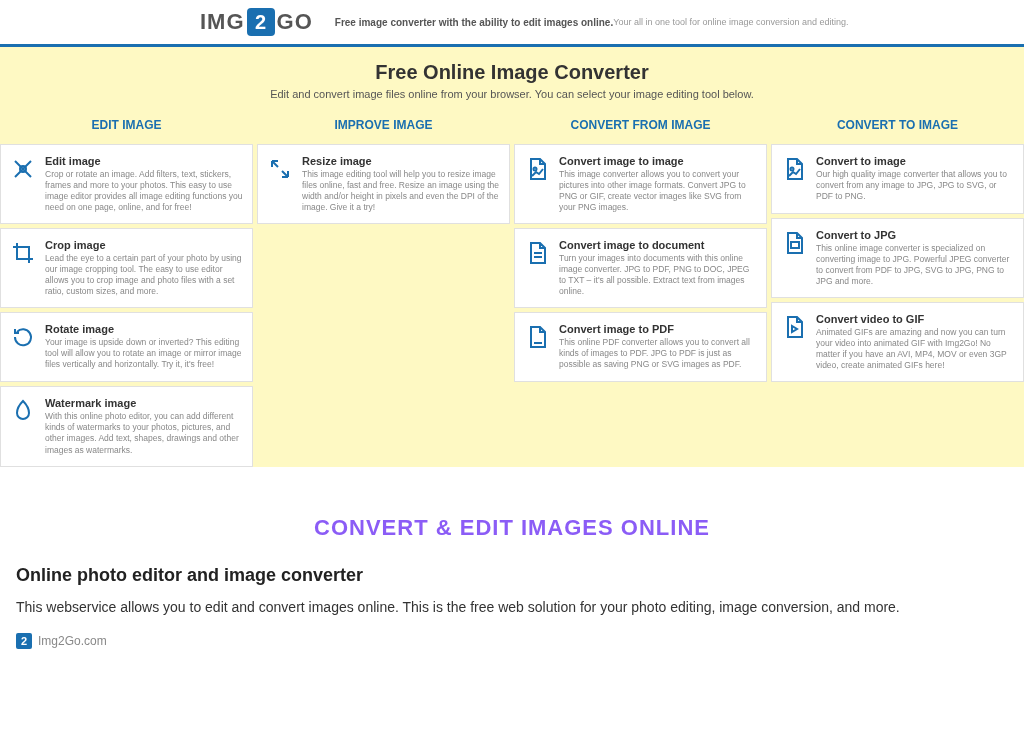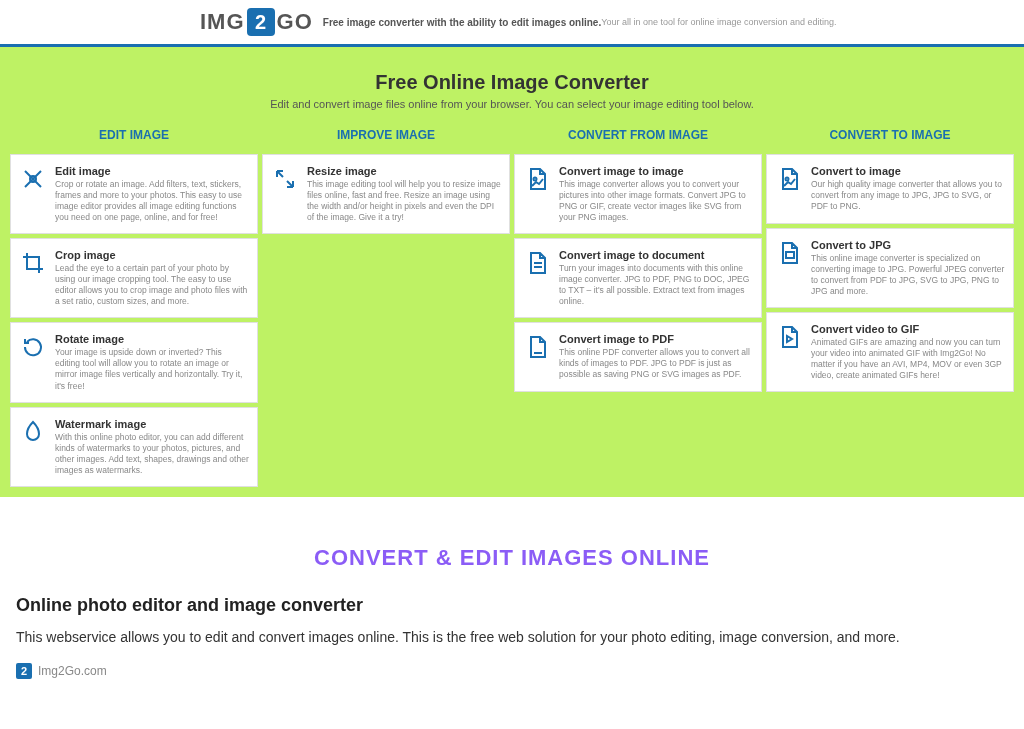--- a/index.html
+++ b/index.html
@@ -1,26 +1,26 @@
 <!DOCTYPE html>
 <html><head>
 <meta charset="utf-8">
 <style>
   * { box-sizing: border-box; margin: 0; padding: 0; }
   body { font-family: Arial, Helvetica, sans-serif; background: #fff; font-size: 12px; color: #333; }
   .page { width: 1024px; margin: 0 auto; }
   .topbar { background: #f4f4f4; height: 30px; display: flex; justify-content: flex-end; align-items: center; padding: 0 20px; font-size: 10px; color: #888; }
   .header { background: #fff; display: flex; align-items: center; padding: 8px 0 8px 200px; border-bottom: 3px solid #1a6fb0; }
-  .logo { display: flex; align-items: center; margin-right: 10px; }
+  .logo { display: flex; align-items: center; margin-right: 22px; }
   .logo-text { font-size: 22px; font-weight: 600; color: #555; letter-spacing: 1px; }
   .logo-badge { display: inline-flex; width: 28px; height: 28px; background: #1a6fb0; color: #fff; border-radius: 4px; align-items: center; justify-content: center; font-weight: bold; font-size: 20px; margin: 0 2px; }
   .logo-sub { display: flex; flex-direction: row; font-size: 9px; color: #444; }
   .logo-sub .t1 { font-weight: bold; color: #555; font-size: 10px; }
   .logo-sub .t2 { color: #999; font-size: 9px; }
-  .section-wrap { background: #bef264; padding: 10px; }
+  .section-wrap { background: #fef9c3; }
   .hero { text-align: center; padding: 14px 0 10px; }
   .hero h1 { font-size: 20px; font-weight: bold; color: #333; margin-bottom: 4px; }
   .hero p { font-size: 11px; color: #555; }
   .columns { display: flex; gap: 4px; }
   .col { flex: 1; display: flex; flex-direction: column; gap: 4px; }
   .col-head { text-align: center; font-size: 12px; font-weight: bold; color: #1a6fb0; padding: 8px 0; }
   .card { background: #fff; border: 1px solid #e0e0e0; display: flex; padding: 10px 8px; gap: 8px; min-height: 70px; cursor: pointer; }
   .card .icon { flex-shrink: 0; width: 28px; height: 28px; display: flex; align-items: center; justify-content: center; }
   .card .icon svg { width: 24px; height: 24px; stroke: #1a6fb0; fill: none; stroke-width: 2; }
   .card .txt { flex: 1; }

